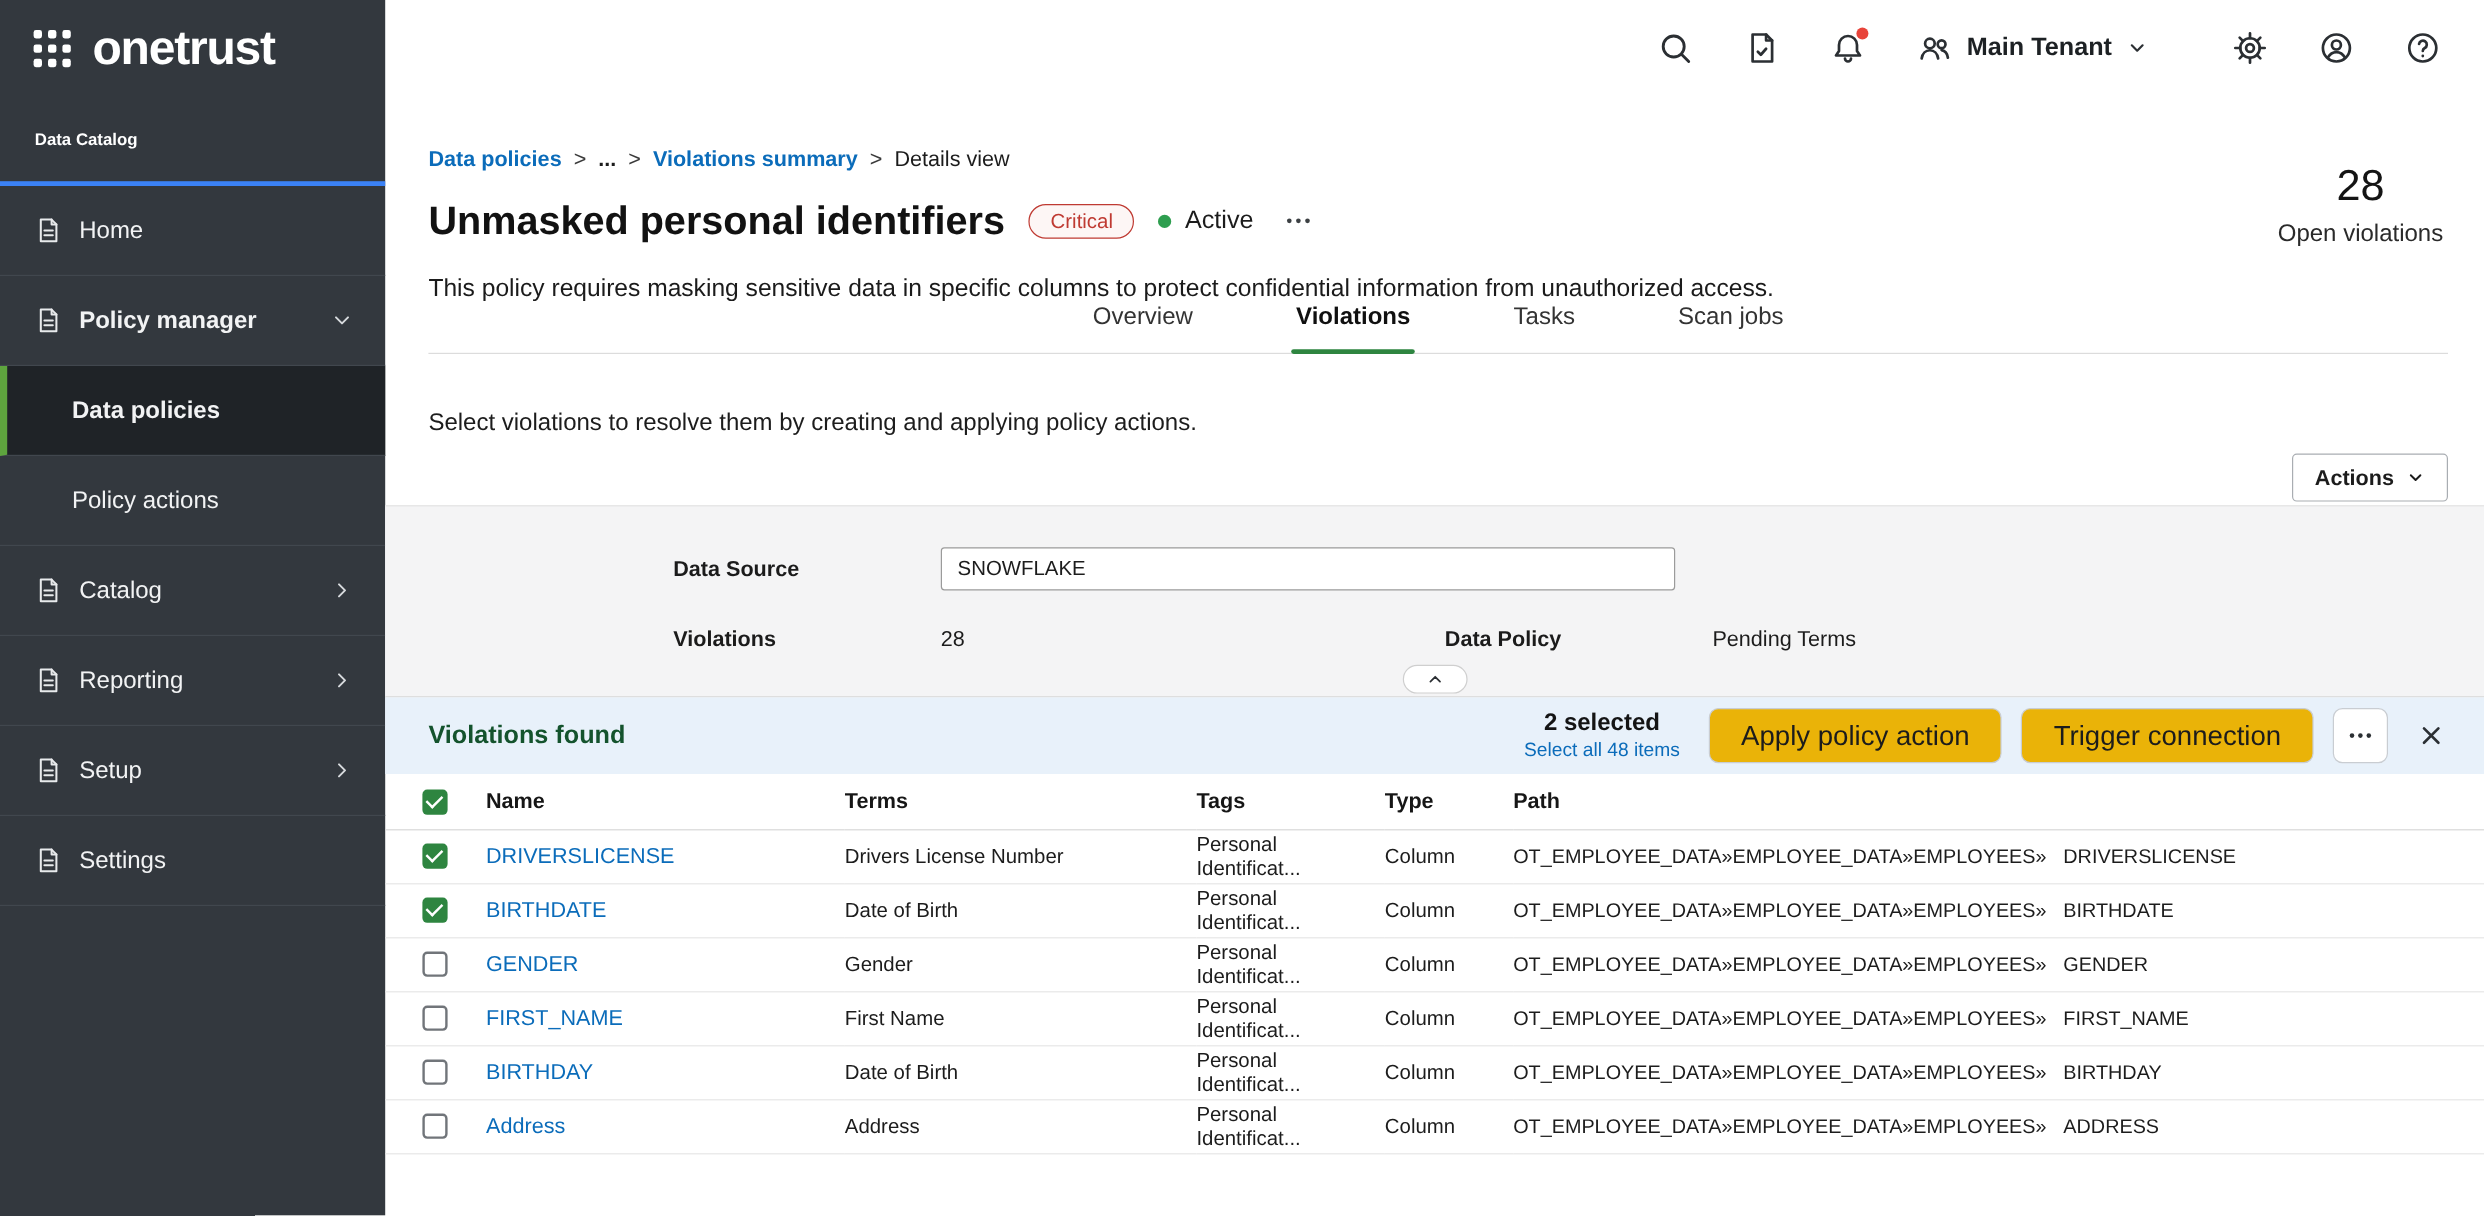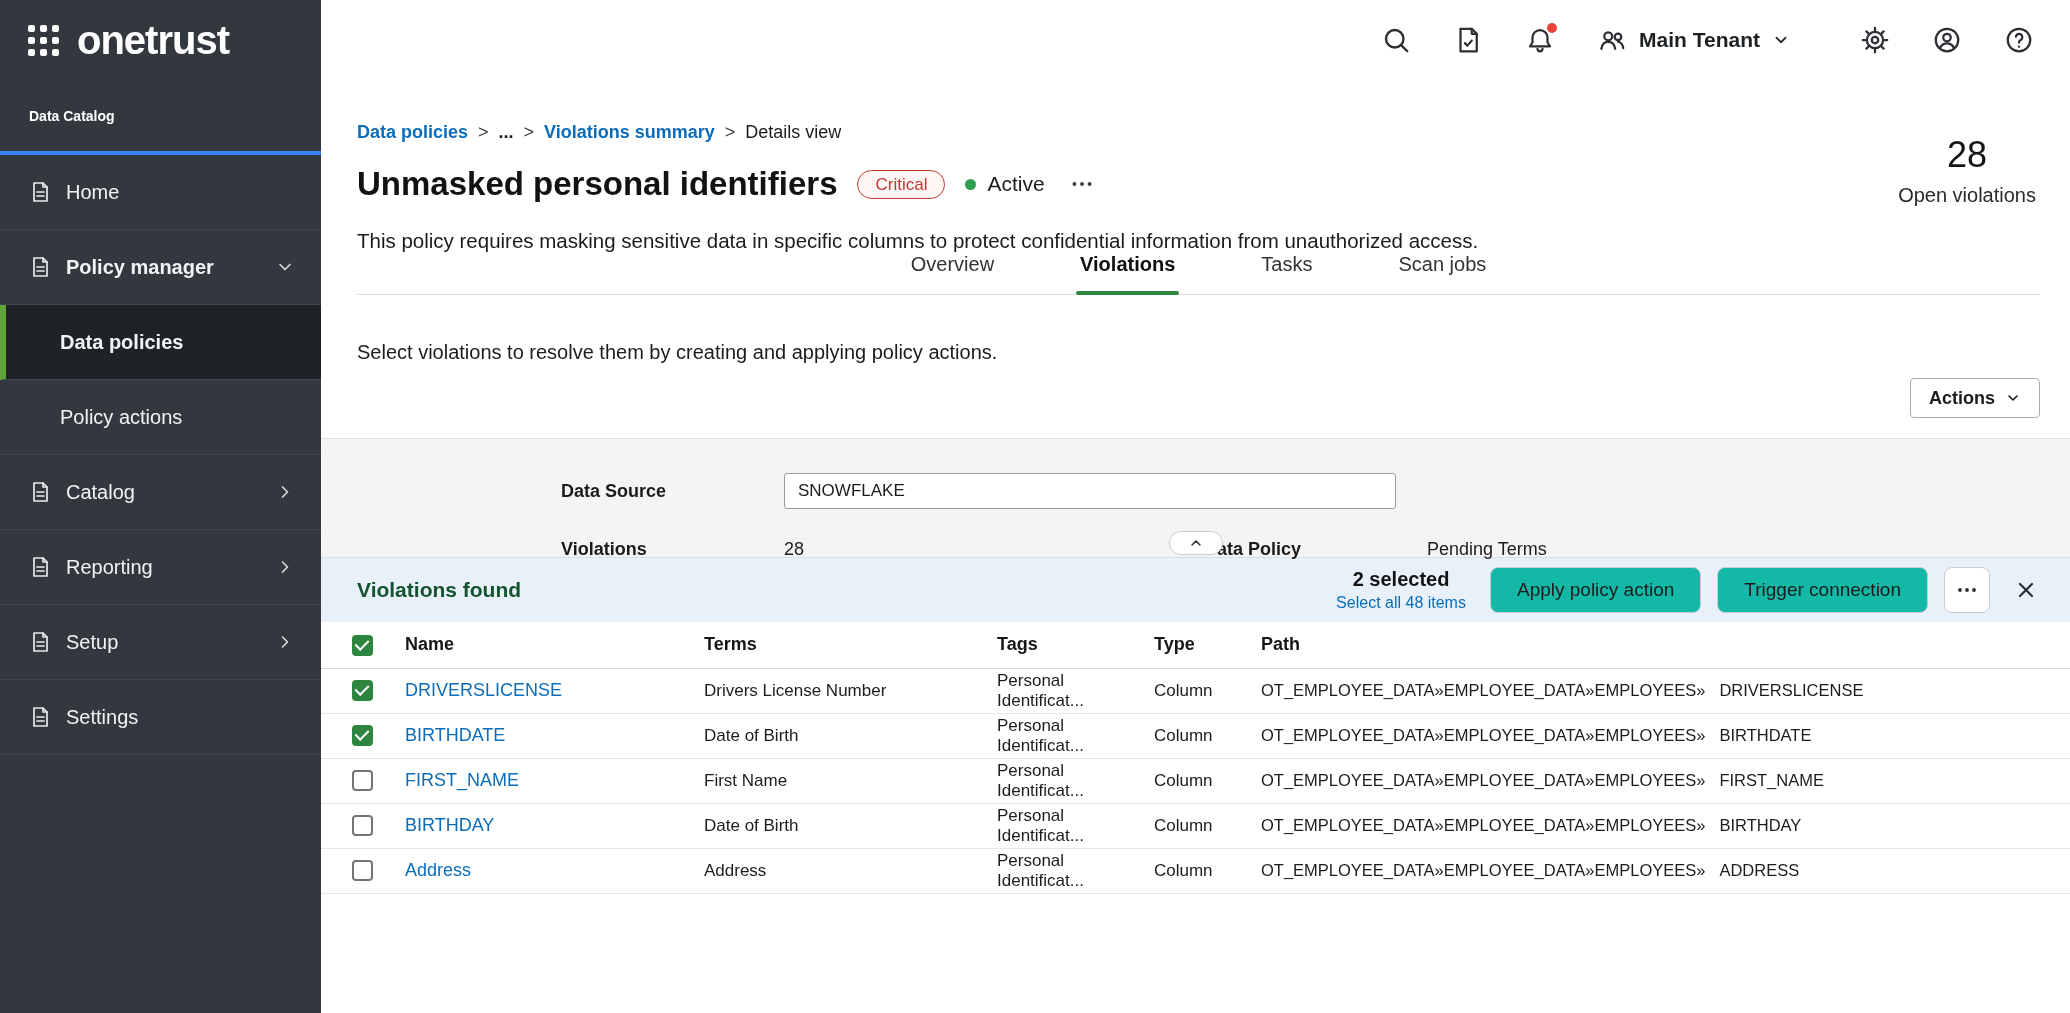--- a/index.html
+++ b/index.html
@@ -64,38 +64,38 @@
   .tab.active{font-weight:700;color:#101010;}
   .tab.active::after{content:"";position:absolute;left:0;right:0;bottom:-1px;height:4px;background:var(--accent-green);border-radius:2px;}
 
   
   .instruction{margin:46px 30px 0 36px;font-size:20px;color:#1c1c1c;}
   .actions-row{display:flex;justify-content:flex-end;padding-right:30px;margin-top:14px;}
   .actions-btn{display:inline-flex;align-items:center;gap:10px;height:40px;padding:0 18px;background:#fff;border:1px solid #a9adb2;border-radius:4px;font-size:18px;font-weight:600;color:#1c1c1c;cursor:pointer;font-family:inherit;}
   .actions-btn svg{width:16px;height:16px;}
 
   
-  .filter-panel{position:relative;margin-top:20px;height:120px;background:var(--panel-bg);border-top:1px solid #e3e3e3;border-bottom:1px solid #dedede;padding:34px 12px 0 240px;}
+  .filter-panel{position:relative;margin-top:3px;height:160px;background:var(--panel-bg);border-top:1px solid #e3e3e3;border-bottom:1px solid #dedede;padding:34px 12px 0 240px;}
   .f-row{display:flex;align-items:center;}
   .f-row + .f-row{margin-top:30px;}
   .f-label{width:223px;font-size:18px;font-weight:700;color:#1b1b1b;}
   .f-input{width:612px;height:36px;border:1px solid #9b9b9b;border-radius:3px;background:#fff;padding:0 13px;font-size:17px;color:#1c1c1c;font-family:inherit;}
   .f-val{font-size:18px;color:#1c1c1c;}
   .f-val.w{width:420px;}
   .collapse-btn{position:absolute;left:50%;bottom:2px;transform:translateX(-50%);width:54px;height:24px;background:#fff;border:1px solid #cfcfcf;border-radius:12px;display:flex;align-items:center;justify-content:center;cursor:pointer;color:#2b2f33;}
   .collapse-btn svg{width:16px;height:16px;}
 
   
   .sel-toolbar{height:64px;background:var(--selection-bg);display:flex;align-items:center;padding:0 32px 0 36px;}
   .vf-title{font-size:21px;font-weight:700;color:#14532d;}
   .sel-right{margin-left:auto;display:flex;align-items:center;gap:16px;}
   .sel-block{text-align:center;margin-right:8px;}
   .sel-count{font-size:20px;font-weight:700;color:#141414;}
   .sel-all{font-size:16px;color:var(--link-blue);cursor:pointer;text-decoration:none;display:inline-block;margin-top:3px;}
-  .white-btn{height:46px;padding:0 26px;background:#14b8a6;border:1px solid #c9cdd2;border-radius:8px;font-size:19px;font-weight:500;color:#1c1c1c;cursor:pointer;font-family:inherit;}
+  .white-btn{height:46px;padding:0 26px;background:#eab308;border:1px solid #c9cdd2;border-radius:8px;font-size:23px;font-weight:500;color:#1c1c1c;cursor:pointer;font-family:inherit;}
   .sq-btn{width:46px;height:46px;background:#fff;border:1px solid #c9cdd2;border-radius:8px;display:inline-flex;align-items:center;justify-content:center;color:#2b2f33;cursor:pointer;}
   .close-x{background:none;border:none;cursor:pointer;color:#2b2f33;display:inline-flex;margin-left:8px;}
 
   
   table{width:100%;border-collapse:collapse;table-layout:fixed;}
   th{font-size:18px;font-weight:700;text-align:left;color:#161616;border-bottom:1px solid #d8d8d8;height:46px;padding:0 16px 0 0;}
   td{font-size:17px;color:#1c1c1c;border-bottom:1px solid #e7e7e7;height:45px;padding:0 16px 0 0;}
   .cb-cell{padding-left:31px !important;}
   .name-link{color:var(--link-blue);font-size:18px;text-decoration:none;cursor:pointer;}
   .path-prefix{font-size:16.5px;color:#1c1c1c;}
@@ -386,20 +386,28 @@
         <tr>
           <td class="cb-cell"><span class="check checked"></span></td>
           <td><a class="name-link">BIRTHDATE</a></td>
           <td>Date of Birth</td>
           <td>Personal Identificat...</td>
           <td>Column</td>
           <td><span class="path-prefix">OT_EMPLOYEE_DATA»EMPLOYEE_DATA»EMPLOYEES»</span><span class="path-leaf">BIRTHDATE</span></td>
         </tr>
         <tr>
           <td class="cb-cell"><span class="check unchecked"></span></td>
+          <td><a class="name-link">GENDER</a></td>
+          <td>Gender</td>
+          <td>Personal Identificat...</td>
+          <td>Column</td>
+          <td><span class="path-prefix">OT_EMPLOYEE_DATA»EMPLOYEE_DATA»EMPLOYEES»</span><span class="path-leaf">GENDER</span></td>
+        </tr>
+        <tr>
+          <td class="cb-cell"><span class="check unchecked"></span></td>
           <td><a class="name-link">FIRST_NAME</a></td>
           <td>First Name</td>
           <td>Personal Identificat...</td>
           <td>Column</td>
           <td><span class="path-prefix">OT_EMPLOYEE_DATA»EMPLOYEE_DATA»EMPLOYEES»</span><span class="path-leaf">FIRST_NAME</span></td>
         </tr>
         <tr>
           <td class="cb-cell"><span class="check unchecked"></span></td>
           <td><a class="name-link">BIRTHDAY</a></td>
           <td>Date of Birth</td>

